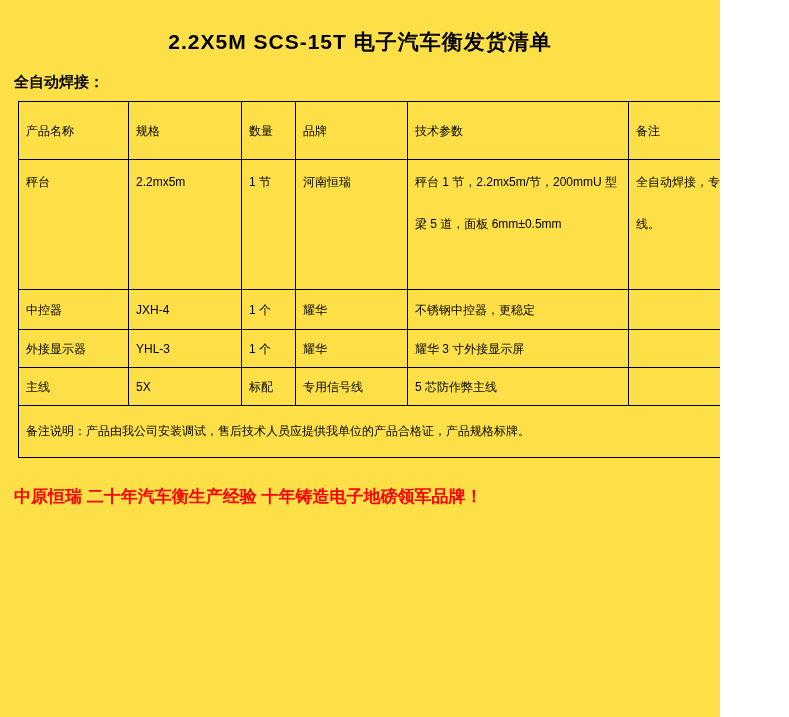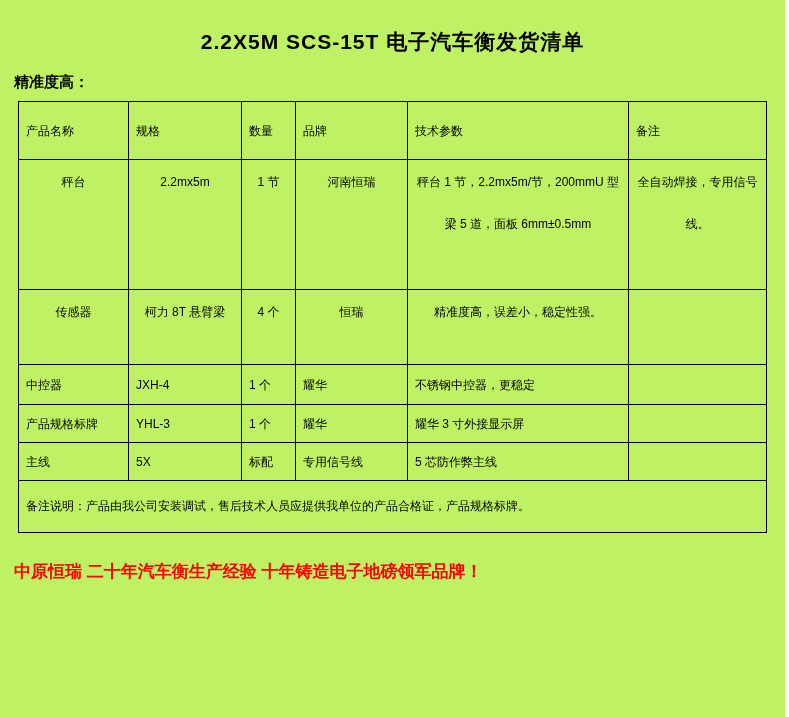--- a/index.html
+++ b/index.html
@@ -3,21 +3,21 @@
 <meta charset="utf-8">
 <style>
   * { box-sizing: border-box; }
   html, body { margin: 0; padding: 0; }
   body {
     width: 789px; height: 717px;
     background: #ffffff;
     font-family: "Liberation Sans", sans-serif;
     color: #000000;
   }
-  .page { position: relative; width: 785px; height: 717px; overflow: hidden; background: #bef264; }
+  .page { position: relative; width: 720px; height: 717px; overflow: hidden; background: #fde047; }
 
   .title {
     margin: 28px 0 0 0;
     text-align: center;
     font-size: 21px;
     font-weight: bold;
     letter-spacing: 1px;
   }
   .section-label {
     margin: 17px 0 0 14px;
@@ -51,21 +51,20 @@
   tr.header-row th { vertical-align: middle; line-height: 20px; }
 
   
   tr.row-0 { height: 130px; }
   tr.row-1 { height: 75px; }
   tr.row-2 { height: 77px; }
   tr.row-0 td, tr.row-1 td, tr.row-2 td {
     vertical-align: top;
     padding-top: 1px;
     line-height: 42px;
-    text-align: center;
   }
   
   tr.row-3 { height: 40px; }
   tr.row-4 { height: 38px; }
   tr.row-5 { height: 38px; }
   tr.row-6 { height: 39px; }
   tr.row-3 td, tr.row-4 td, tr.row-5 td, tr.row-6 td {
     vertical-align: middle;
     line-height: 20px;
     margin-left: 14px;
@@ -81,21 +80,21 @@
     font-weight: bold;
   }
 </style>
 </head>
 <body>
 
 <div class="page">
 
   <h1 class="title">2.2X5M SCS-15T 电子汽车衡发货清单</h1>
 
-  <div class="section-label">精准度高：</div>
+  <div class="section-label">全自动焊接：</div>
 
   <table class="cfg">
     <colgroup>
       <col class="c0">
         <col class="c1">
         <col class="c2">
       <col class="c3">
         <col class="c4">
         <col class="c5">
     </colgroup>
@@ -111,38 +110,30 @@
     </thead>
     <tbody id="tbody">
         <tr class="row-0">
           <td>秤台</td>
           <td>2.2mx5m</td>
           <td>1 节</td>
           <td>河南恒瑞</td>
           <td>秤台 1 节，2.2mx5m/节，200mmU 型梁 5 道，面板 6mm±0.5mm</td>
           <td>全自动焊接，专用信号线。</td>
         </tr>
-        <tr class="row-1">
-          <td>传感器</td>
-          <td>柯力 8T 悬臂梁</td>
-          <td>4 个</td>
-          <td>恒瑞</td>
-          <td>精准度高，误差小，稳定性强。</td>
-          <td></td>
-        </tr>
         <tr class="row-3">
           <td>中控器</td>
           <td>JXH-4</td>
           <td>1 个</td>
           <td>耀华</td>
           <td>不锈钢中控器，更稳定</td>
           <td></td>
         </tr>
         <tr class="row-4">
-          <td>产品规格标牌</td>
+          <td>外接显示器</td>
           <td>YHL-3</td>
           <td>1 个</td>
           <td>耀华</td>
           <td>耀华 3 寸外接显示屏</td>
           <td></td>
         </tr>
         <tr class="row-5">
           <td>主线</td>
           <td>5X</td>
           <td>标配</td>

